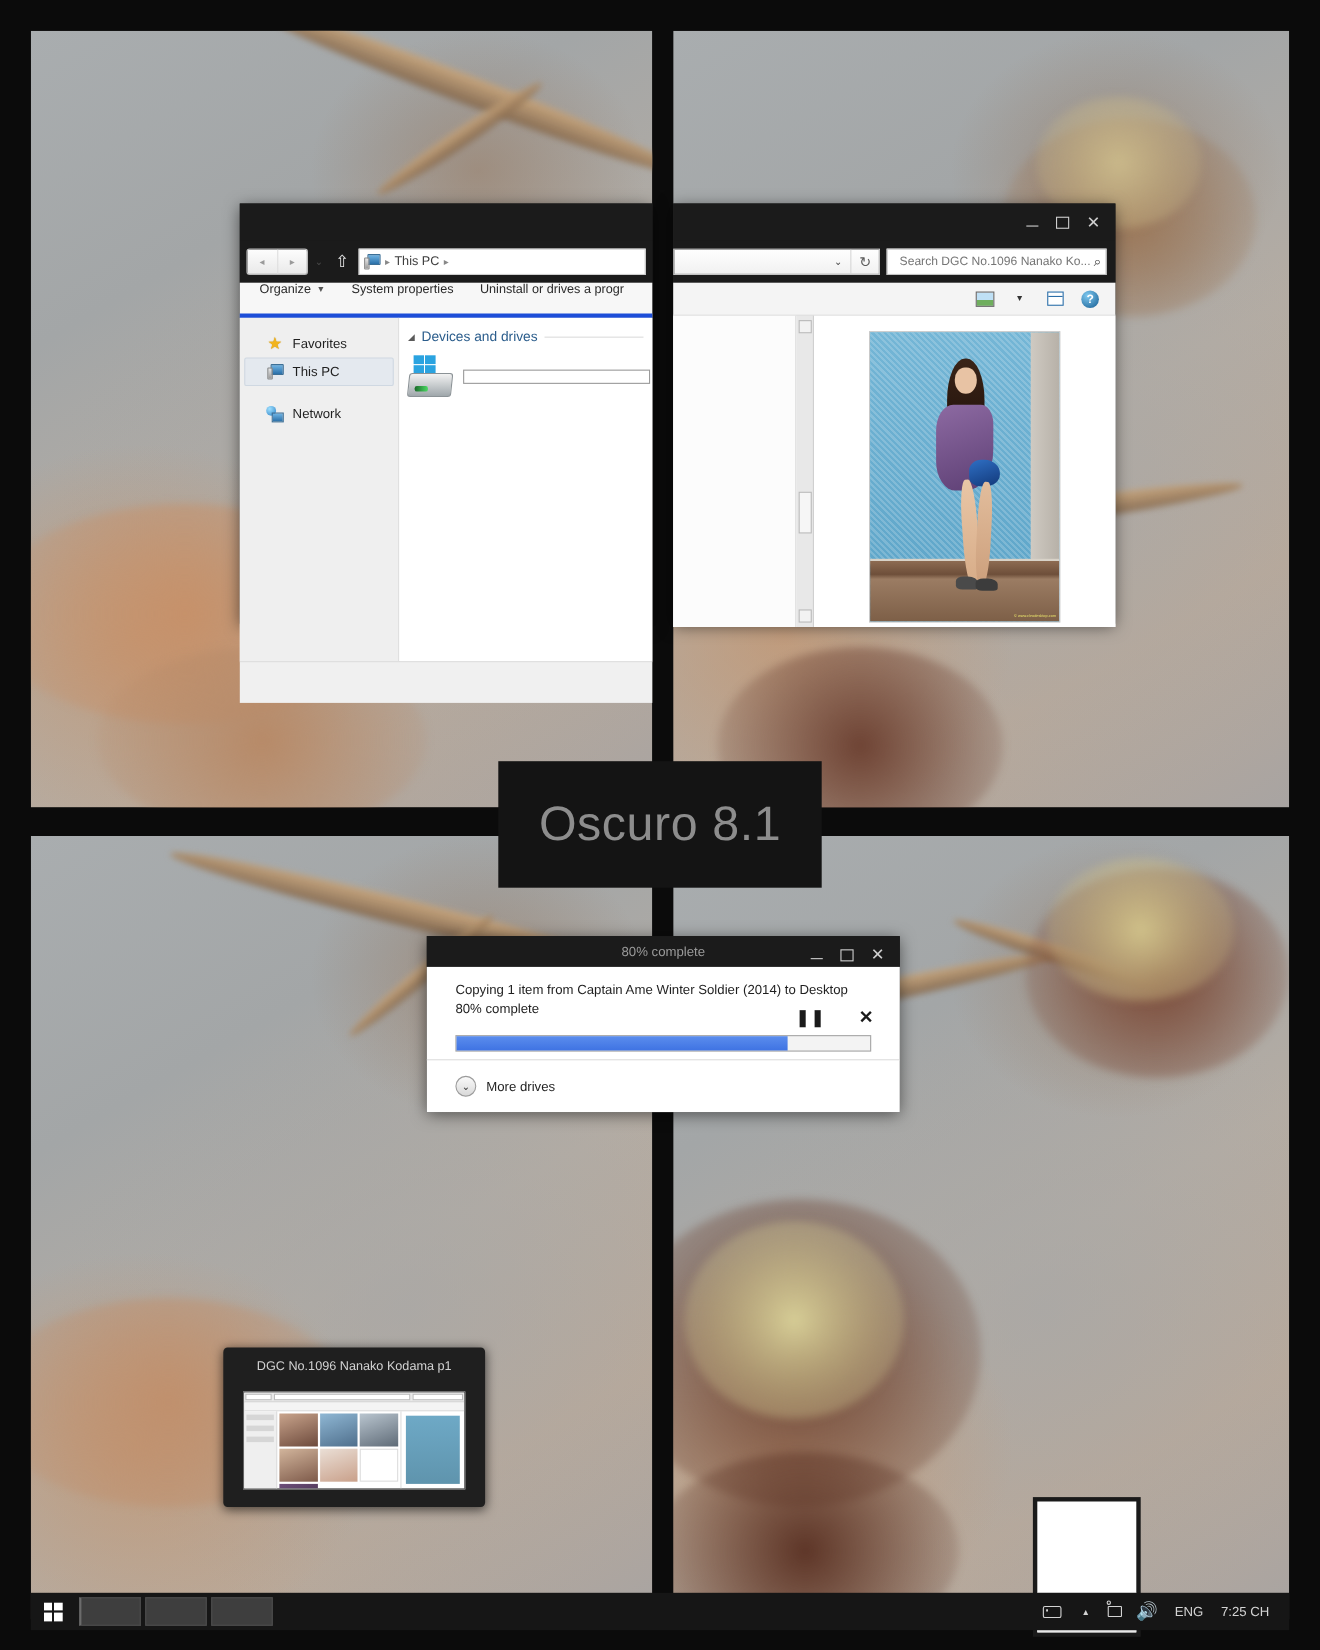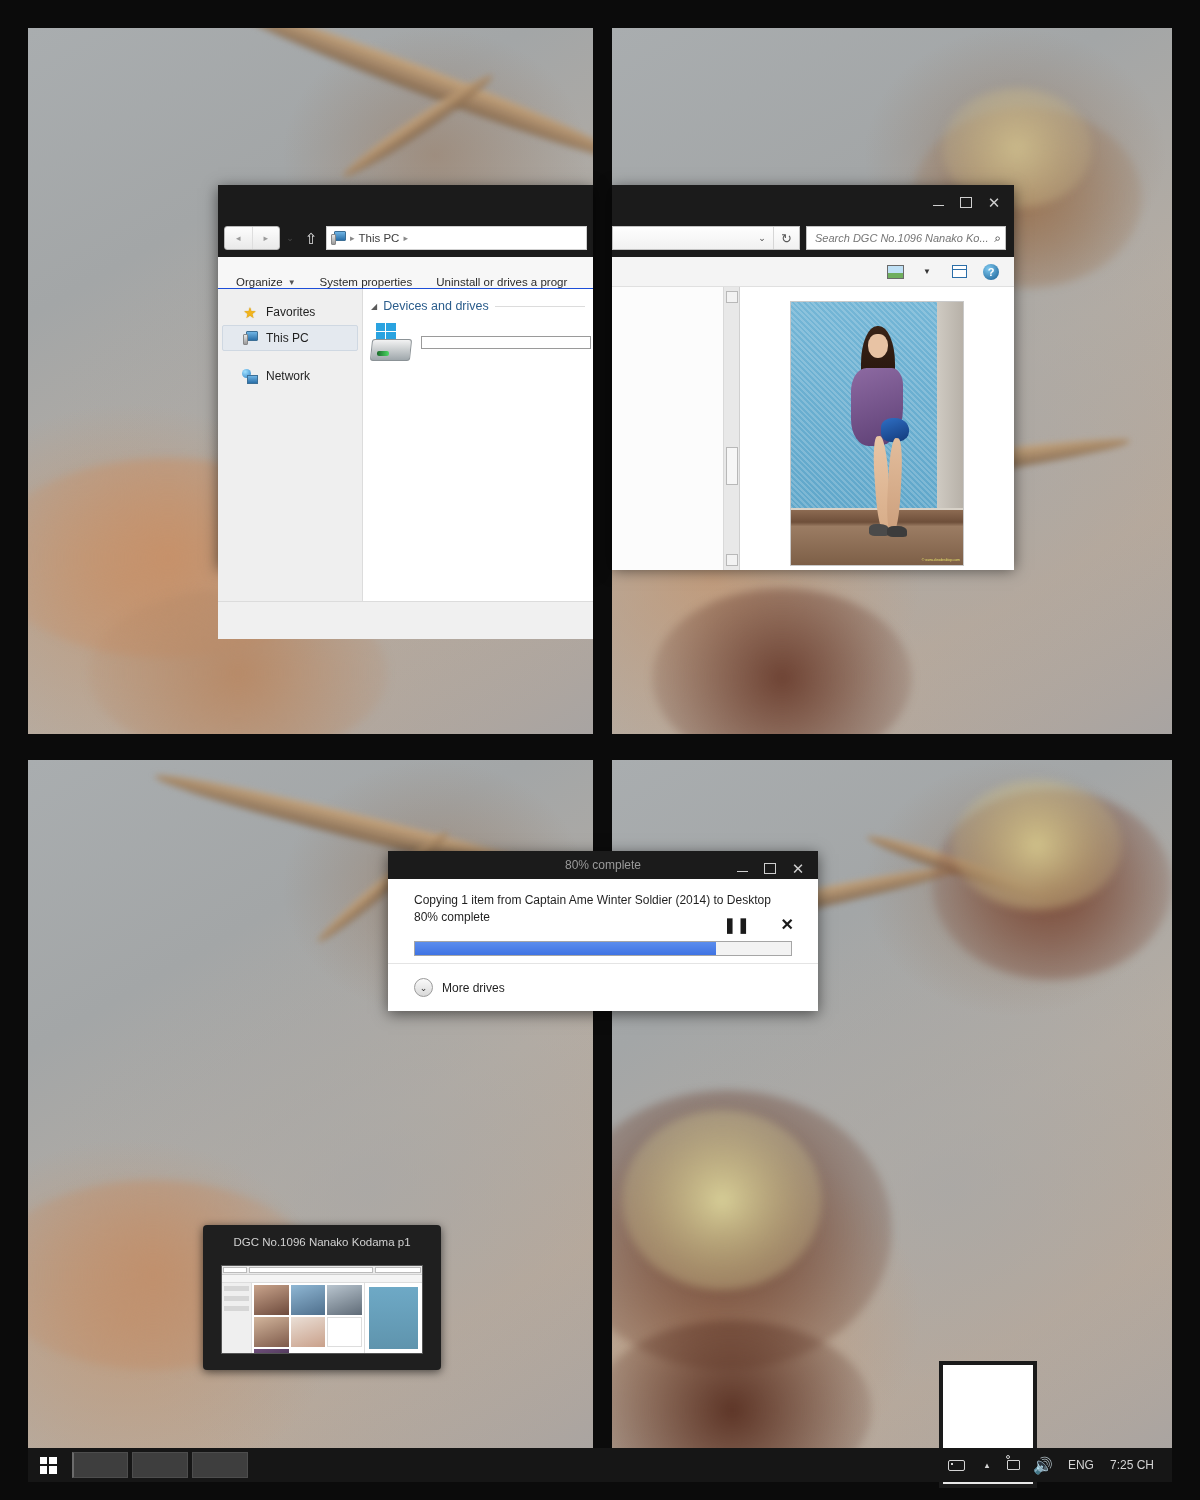--- a/index.html
+++ b/index.html
@@ -76,22 +76,22 @@
   .upbtn { width: 22px; text-align: center; color: #e6e6e6; font-size: 15px; line-height: 1; }
   .crumbbar { flex: 1; height: 24px; margin-left: 4px; background: #fff; border: 1px solid #cfcfcf;
               display: flex; align-items: center; padding: 0 4px; gap: 4px; font-size: 11.5px; color: #3c3c3c; }
   .crumbbar .sep { color: #888; font-size: 9px; }
   .pcico { width: 15px; height: 14px; position: relative; flex: none; }
   .pcico .scr { position: absolute; right: 0; top: 0; width: 12px; height: 10px;
                 background: linear-gradient(180deg,#6fb4e4,#2a6fa8); border: 1px solid #3c6f96; border-radius: 1px; }
   .pcico .base { position: absolute; left: 0; bottom: 0; width: 5px; height: 11px;
                  background: linear-gradient(180deg,#e8e8e8,#9a9a9a); border: 1px solid #888; border-radius: 1px; }
 
-  .cmdbar { height: 32px; background: #f7f7f7; border-bottom: 1px solid #1d4ed8;
-            display: flex; align-items: flex-end; font-size: 11.5px; color: #2a2a2a; }
+  .cmdbar { height: 32px; background: #f7f7f7; border-bottom: 4px solid #1d4ed8;
+            display: flex; align-items: flex-start; font-size: 11.5px; color: #2a2a2a; }
   .cmdbar .ci { padding: 0 12px; white-space: nowrap; }
   .cmdbar .ci:first-child { padding-left: 18px; }
   .caret { display: inline-block; margin-left: 5px; color: #555; font-size: 8px; vertical-align: middle; }
 
   .xbody { display: flex; height: 312px; background: #fff; }
   .xnav { width: 145px; background: #efefef; border-right: 1px solid #dcdcdc; padding-top: 10px; }
   .navitem { height: 26px; display: flex; align-items: center; gap: 8px; padding-left: 24px;
              font-size: 12px; color: #1f1f1f; text-align: center; }
   .navitem.sel { background: #e4e9ef; border: 1px solid #cfd8e2; margin: 0 4px; padding-left: 20px; border-radius: 2px; }
   .navitem.spaced { margin-top: 12px; }
@@ -127,21 +127,21 @@
   #viewer .navrow { height: 38px; background: #1b1b1b; display: flex; align-items: center;
                     padding: 0 8px 0 0; gap: 6px; }
   .addr { flex: 1; height: 24px; background: linear-gradient(180deg,#fefefe,#f1f1f1);
           border: 1px solid #c3c3c3; display: flex; align-items: center; justify-content: flex-end; }
   .addr .chev { width: 22px; text-align: center; color: #4a4a4a; font-size: 9px; }
   .addr .refresh { width: 26px; height: 22px; border-left: 1px solid #d6d6d6; display: flex;
                    align-items: center; justify-content: center; color: #5a5a5a; font-size: 13px; }
   .searchbox { width: 200px; height: 24px; background: #fff; border: 1px solid #c3c3c3;
                display: flex; align-items: center; padding: 0 4px 0 8px; }
   .searchbox input { border: 0; outline: 0; flex: 1; font-size: 11px; color: #7a7a7a;
-                     font-style: italic; font-family: "Liberation Sans", sans-serif; background: transparent; }
+                     font-family: "Liberation Sans", sans-serif; background: transparent; text-align: center; }
   .searchbox .mag { color: #3a3a3a; font-size: 12px; }
   .vtoolbar { height: 30px; background: #f4f4f4; border-bottom: 1px solid #e0e0e0;
               display: flex; align-items: center; justify-content: flex-end; gap: 14px; padding-right: 14px; }
   .tbico { width: 18px; height: 16px; display: flex; align-items: center; justify-content: center; }
   .picico { width: 17px; height: 14px; border: 1px solid #6a6a6a;
             background: linear-gradient(180deg,#bfe0f5 55%, #6fae5e 55%); }
   .paneico { width: 15px; height: 13px; border: 1px solid #2b6ea8; background: #fff; position: relative; }
   .paneico::after { content:""; position: absolute; left: 0; right: 0; top: 3px; height: 1px; background: #2b6ea8; }
   .helpico { width: 16px; height: 16px; border-radius: 50%;
              background: radial-gradient(circle at 35% 30%, #7fc9f0, #145b91);
@@ -507,15 +507,18 @@
       <div class="netico">
           <span class="m"></span>
           <span class="plug"></span>
         </div>
       <div class="volico">🔊</div>
       <div class="lang">ENG</div>
       <div class="clock">7:25 CH</div>
     </div>
   </div>
 
+  <div id="brand">
+    <span>Oscuro 8.1</span>
+  </div>
 
 
 </div>
 
 </body></html>

